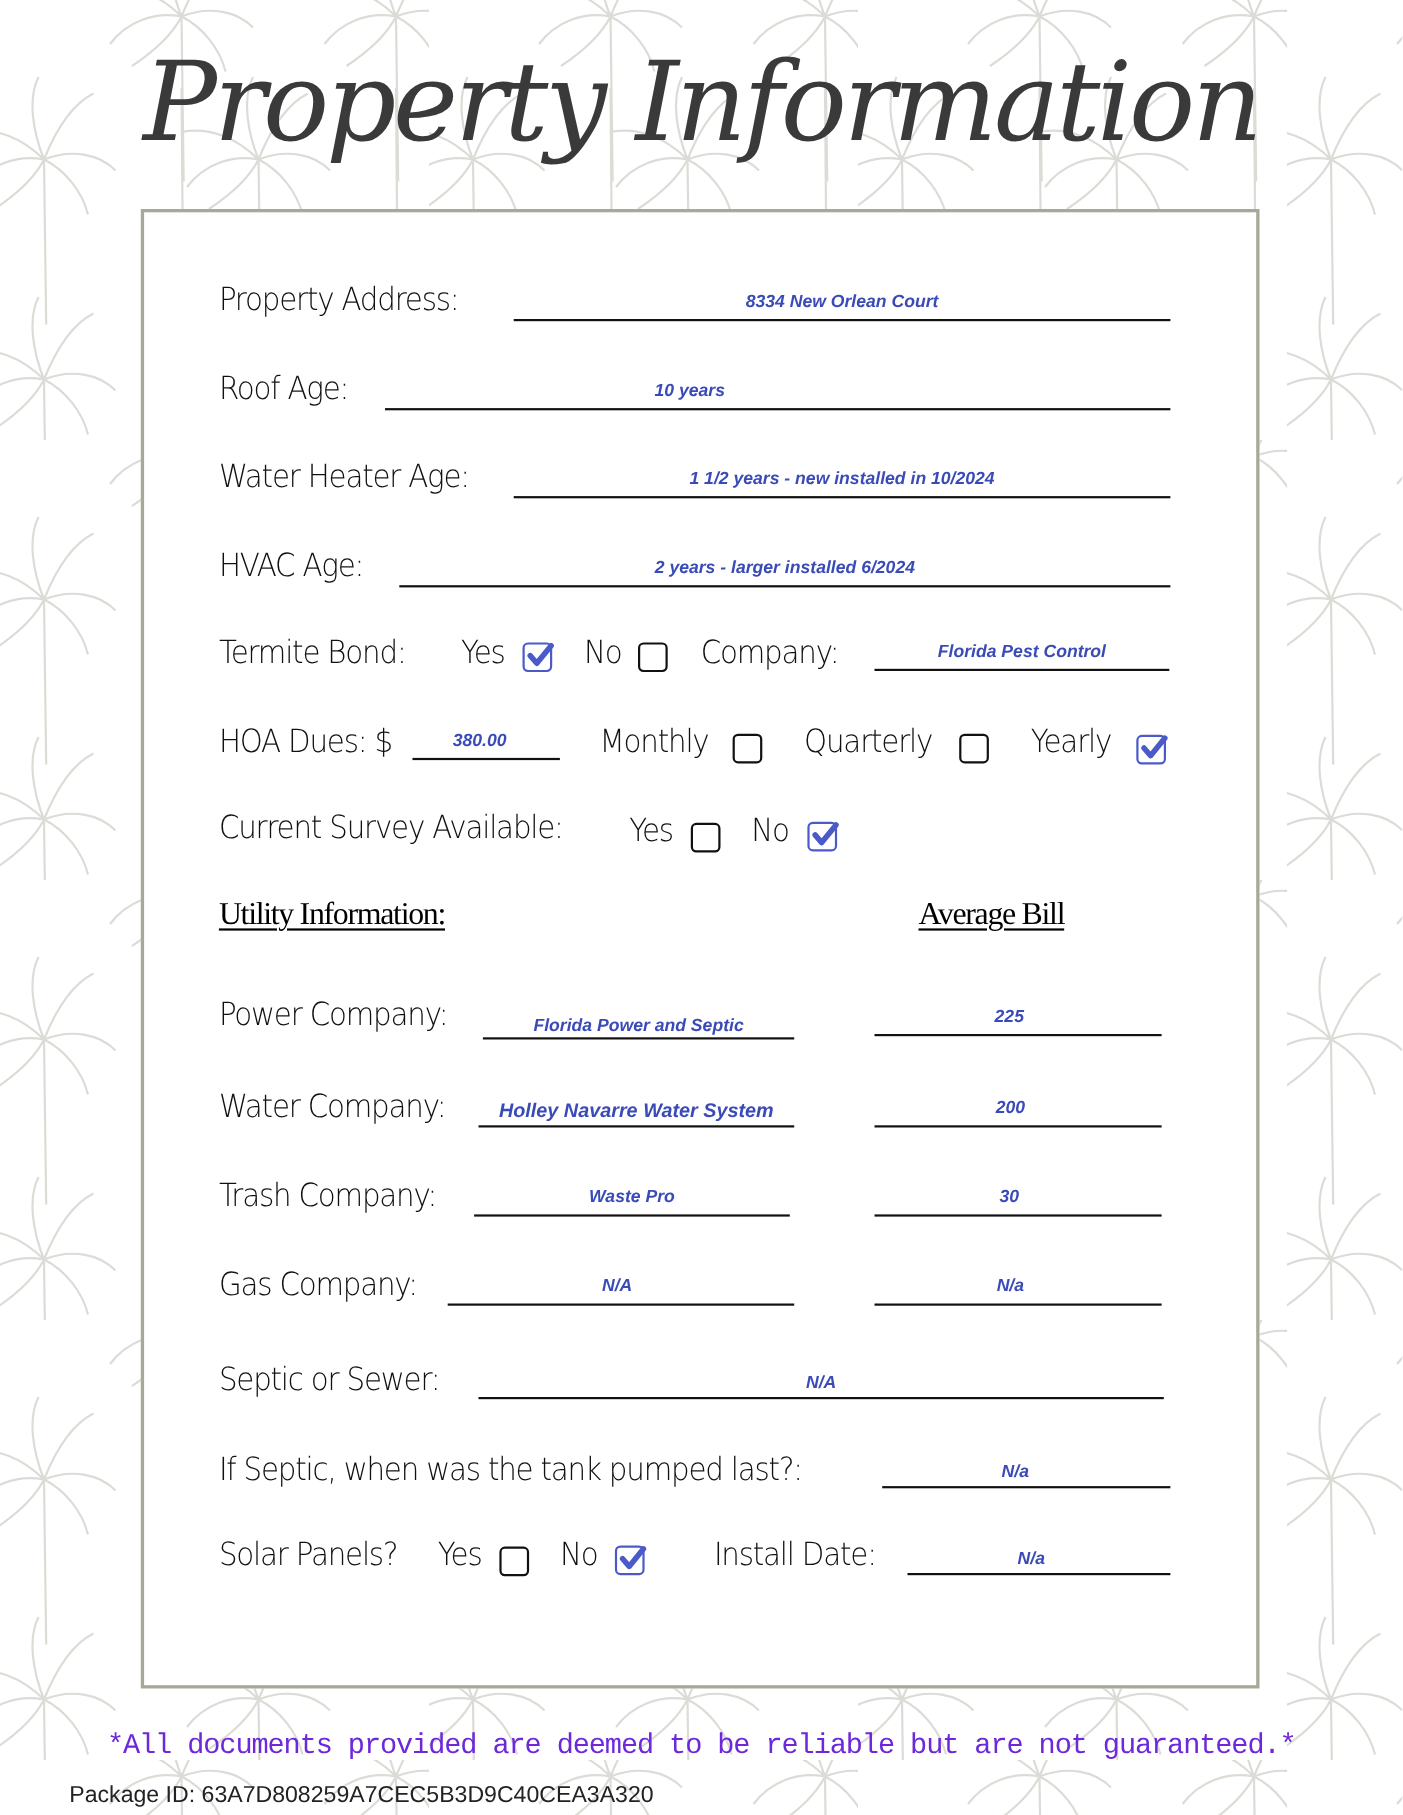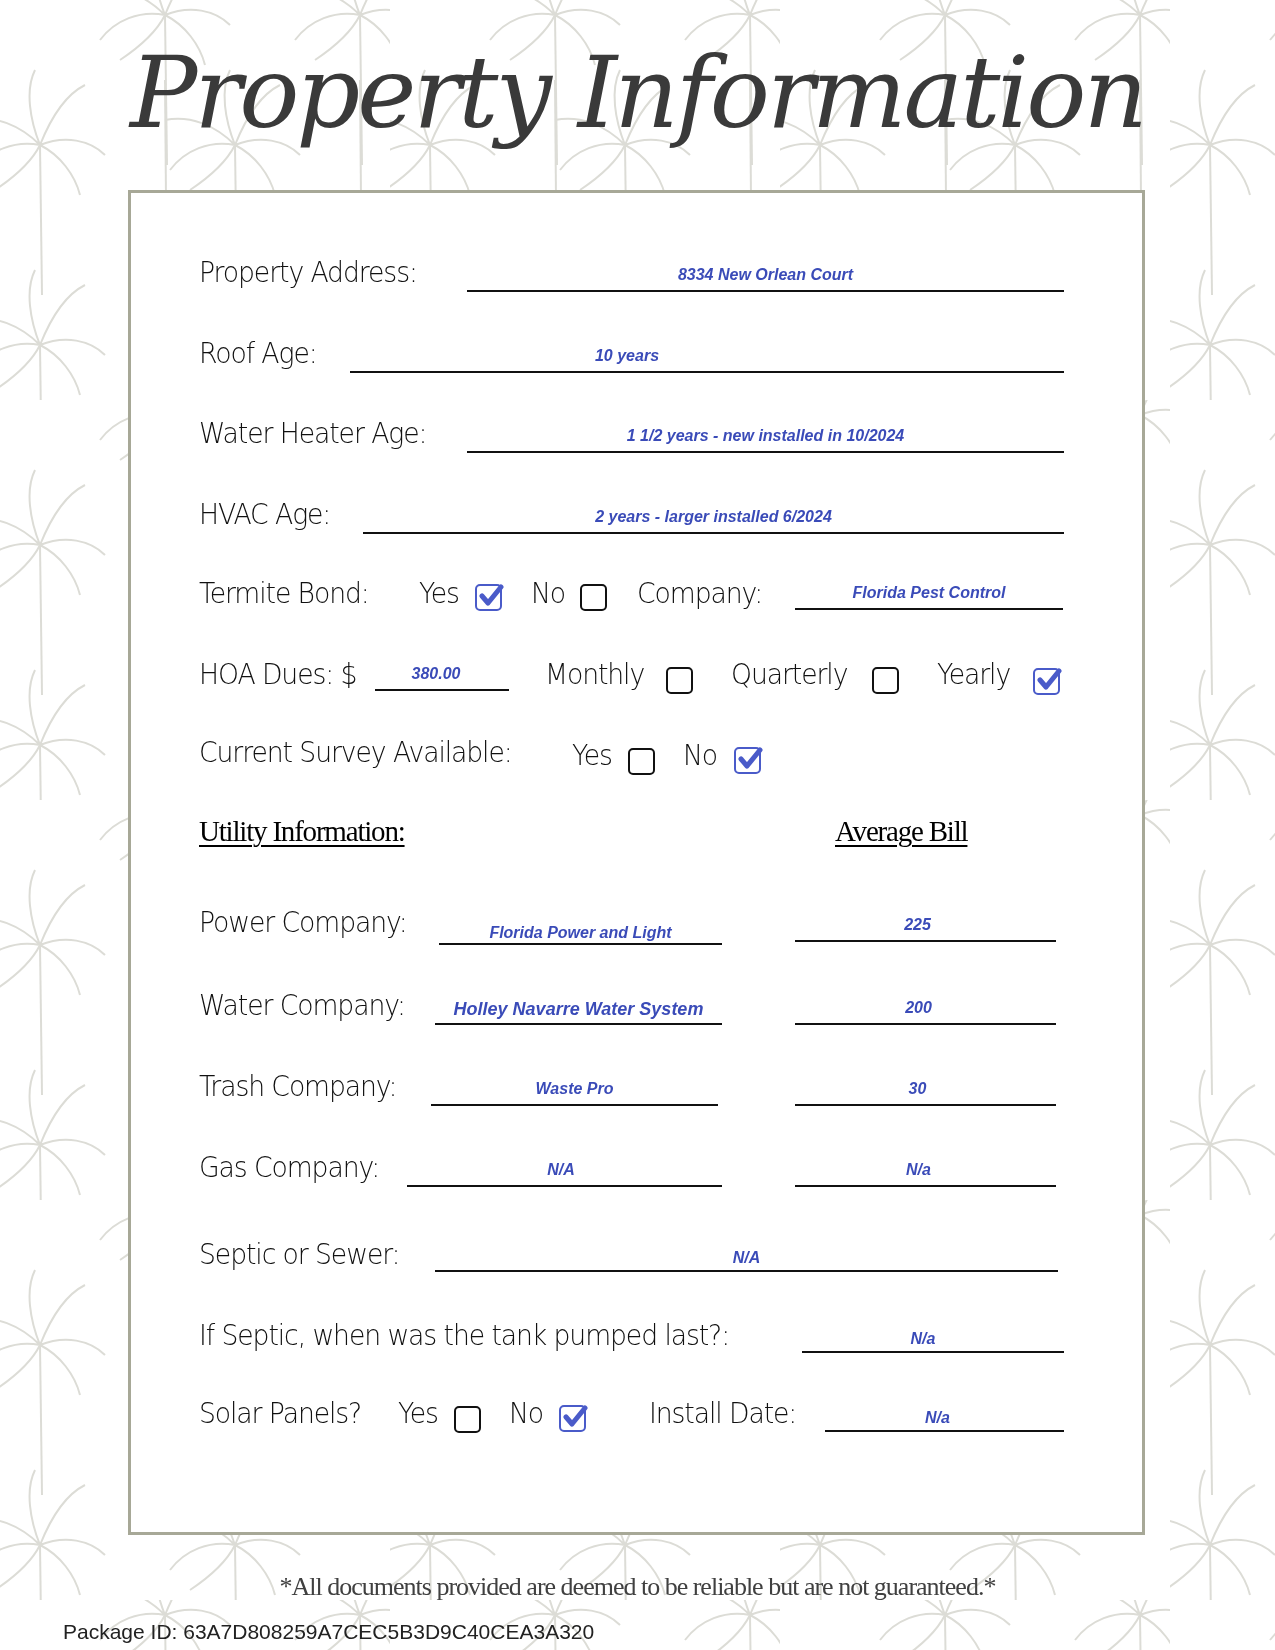--- a/index.html
+++ b/index.html
@@ -40,21 +40,21 @@
   .cb.checked { border-color: #4a5bc9; }
   .cb.checked svg { position: absolute; left: 1px; top: -2px; }
   .heading {
     font-family: Liberation Serif, serif; font-size: 29px; color: #000; font-weight: 400;
     text-decoration: underline; text-underline-offset: 4px; text-decoration-thickness: 2px;
     letter-spacing: -1.2px; position: absolute; z-index: 2; white-space: nowrap;
   }
   .abs { position: absolute; z-index: 2; }
   .footer-note {
     position: absolute; left: 0; width: 1275px; top: 1572px; text-align: center;
-    font-family: Liberation Serif, serif; font-size: 26px; color: #404040; letter-spacing: -1px; z-index: 2;
+    font-family: Liberation Mono, monospace; font-size: 26px; color: #6d28d9; letter-spacing: -1px; z-index: 2;
   }
   .pkg {
     position: absolute; left: 63px; top: 1620px; font-family: "Liberation Sans", sans-serif;
     font-size: 21px; color: #222; z-index: 2;
   }
 </style>
 </head>
 <body>
 
 <svg class="bg" width="1275" height="1650" viewBox="0 0 1275 1650">
@@ -153,21 +153,21 @@
       </svg>
   </span>
 </div>
 
 <span class="heading" style="left:199px; top:815px;">Utility Information:</span>
 <span class="heading" style="left:835px; top:815px;">Average Bill</span>
 
 <div class="abs" style="left:199px; top:905px;">
   <span class="lbl abs" style="left:0; top:0;">Power Company:</span>
   <div class="field abs" style="left:240px; top:6px; width:283px;">
-    <span class="val" style="bottom:1px;">Florida Power and Light</span>
+    <span class="val" style="bottom:1px;">Florida Power and Septic</span>
   </div>
   <div class="field abs" style="left:596px; top:3px; width:261px;">
     <span class="val" style="left:-16px;">225</span>
   </div>
 </div>
 
 <div class="abs" style="left:199px; top:988px;">
   <span class="lbl abs" style="left:0; top:0;">Water Company:</span>
   <div class="field abs" style="left:236px; top:3px; width:287px;">
     <span class="val" style="font-size:18px; bottom:3px;">Holley Navarre Water System</span>

